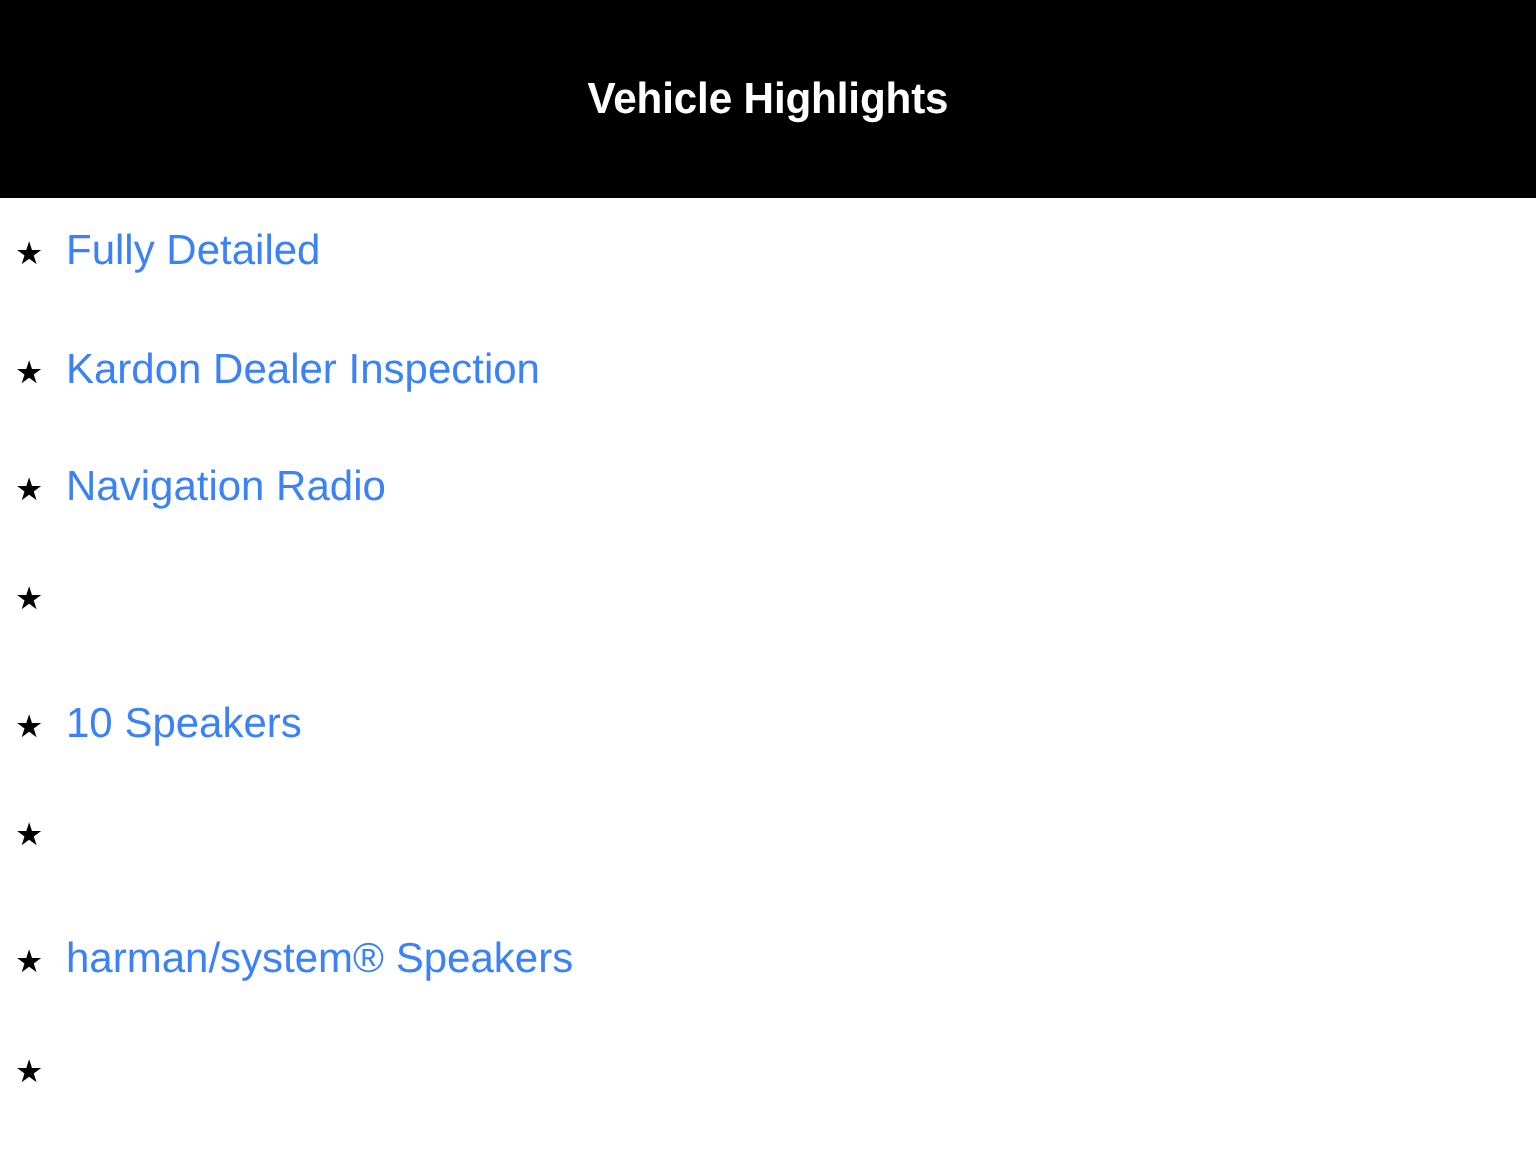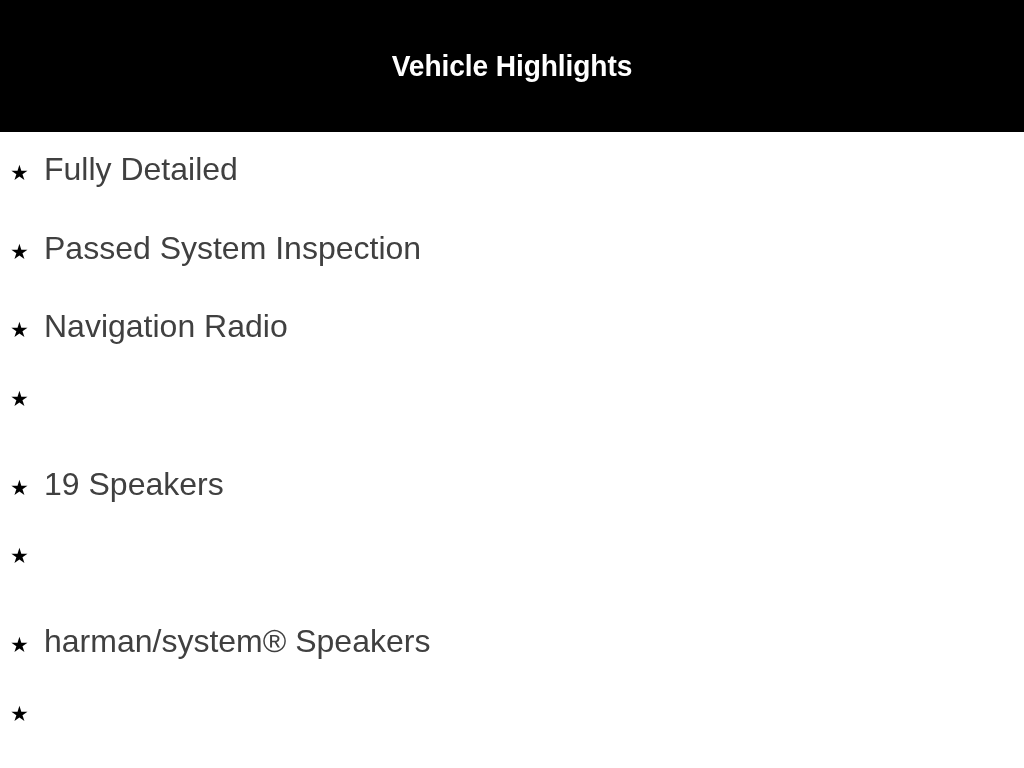--- a/index.html
+++ b/index.html
@@ -78,23 +78,23 @@
     width: 18px;
     min-width: 18px;
     color: #000000;
     font-family: "DejaVu Sans", sans-serif;
     font-size: 21px;
     line-height: 1;
     text-align: left;
   }
 
   .highlight-label {
-    color: #404040;
+    color: #3b82f6;
     font-family: "Liberation Sans", sans-serif;
-    font-size: 32px;
+    font-size: 28px;
     font-weight: normal;
     line-height: 1;
     margin-left: 16px;
     white-space: nowrap;
     text-align: center;
   }
 </style>
 </head>
 <body>
 
@@ -106,35 +106,35 @@
 
   <ul class="highlights-list">
 
     <li class="highlight-item">
       <span class="star-icon">★</span>
       <span class="highlight-label">Fully Detailed</span>
     </li>
 
     <li class="highlight-item">
       <span class="star-icon">★</span>
-      <span class="highlight-label">Passed System Inspection</span>
+      <span class="highlight-label">Kardon Dealer Inspection</span>
     </li>
 
     <li class="highlight-item">
       <span class="star-icon">★</span>
       <span class="highlight-label">Navigation Radio</span>
     </li>
 
     <li class="highlight-item">
       <span class="star-icon">★</span>
     </li>
 
     <li class="highlight-item">
       <span class="star-icon">★</span>
-      <span class="highlight-label">19 Speakers</span>
+      <span class="highlight-label">10 Speakers</span>
     </li>
 
     <li class="highlight-item">
       <span class="star-icon">★</span>
     </li>
 
     <li class="highlight-item">
       <span class="star-icon">★</span>
       <span class="highlight-label">harman/system® Speakers</span>
     </li>

